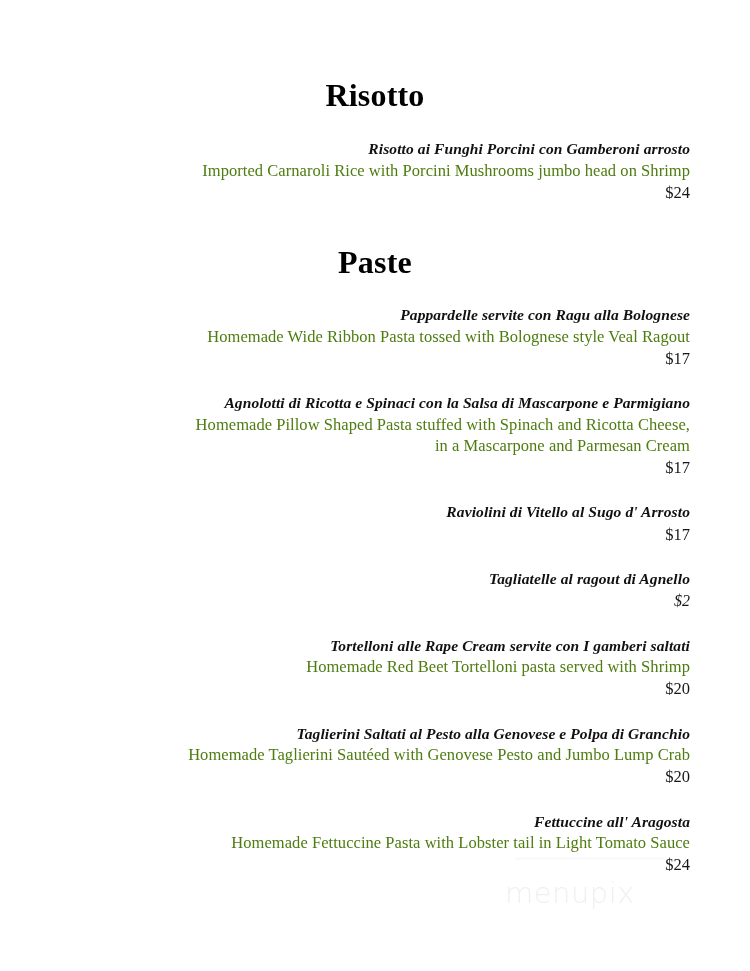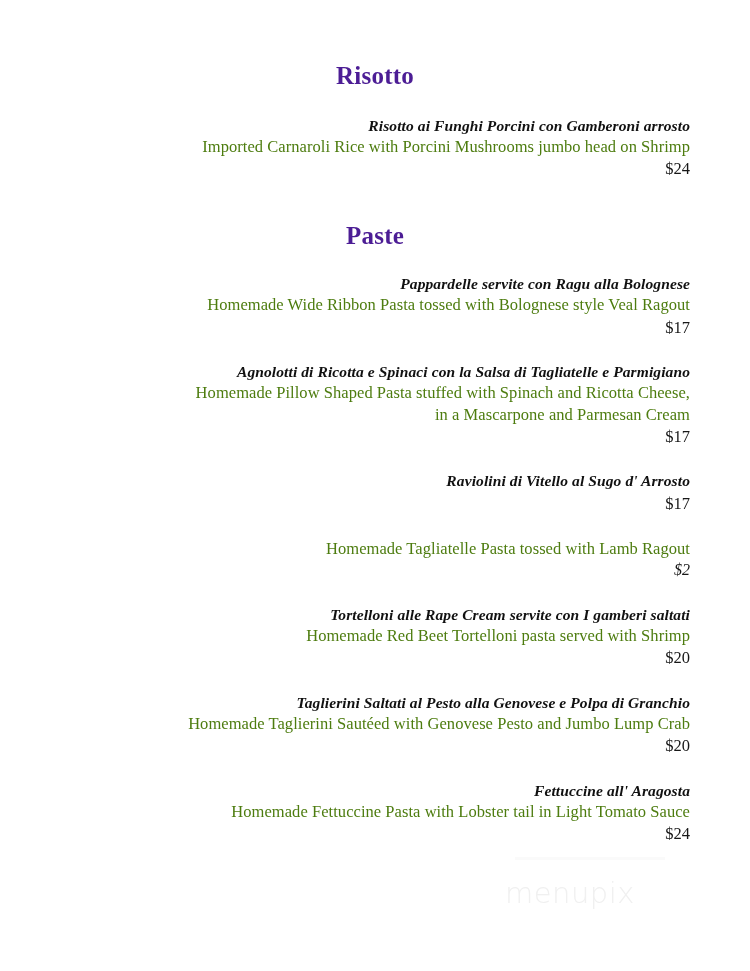--- a/index.html
+++ b/index.html
@@ -30,25 +30,25 @@
   }
 
   
   .section {
     width: 100%;
   }
 
   .section-title {
     text-align: center;
     font-family: "Liberation Serif", "DejaVu Serif", serif;
-    font-size: 25px;
+    font-size: 32px;
     font-weight: 700;
     letter-spacing: 0.2px;
-    color: #4c1d95;
-    margin: 0;
+    color: #000000;
+    margin: 16px;
     line-height: 1.1;
   }
 
   .section-risotto .section-title { padding-bottom: 0; }
 
   
   .items {
     margin-top: 26px;
   }
 
@@ -153,31 +153,31 @@
       </div>
       <div class="section section-paste">
         <h2 class="section-title">Paste</h2>
         <div class="items">
           <div class="item">
             <div class="item-name">Pappardelle servite con Ragu alla Bolognese</div>
             <div class="item-desc-line">Homemade Wide Ribbon Pasta tossed with Bolognese style Veal Ragout</div>
             <div class="item-price">$17</div>
           </div>
           <div class="item">
-            <div class="item-name">Agnolotti di Ricotta e Spinaci con la Salsa di Tagliatelle e Parmigiano</div>
+            <div class="item-name">Agnolotti di Ricotta e Spinaci con la Salsa di Mascarpone e Parmigiano</div>
             <div class="item-desc-line">Homemade Pillow Shaped Pasta stuffed with Spinach and Ricotta Cheese,</div>
             <div class="item-desc-line">in a Mascarpone and Parmesan Cream</div>
             <div class="item-price">$17</div>
           </div>
           <div class="item">
             <div class="item-name">Raviolini di Vitello al Sugo d' Arrosto</div>
             <div class="item-price">$17</div>
           </div>
           <div class="item">
-            <div class="item-desc-line">Homemade Tagliatelle Pasta tossed with Lamb Ragout</div>
+            <div class="item-name">Tagliatelle al ragout di Agnello</div>
             <div class="item-price italic">$2</div>
           </div>
           <div class="item">
             <div class="item-name">Tortelloni alle Rape Cream servite con I gamberi saltati</div>
             <div class="item-desc-line">Homemade Red Beet Tortelloni pasta served with Shrimp</div>
             <div class="item-price">$20</div>
           </div>
           <div class="item">
             <div class="item-name">Taglierini Saltati al Pesto alla Genovese e Polpa di Granchio</div>
             <div class="item-desc-line">Homemade Taglierini Sautéed with Genovese Pesto and Jumbo Lump Crab</div>

